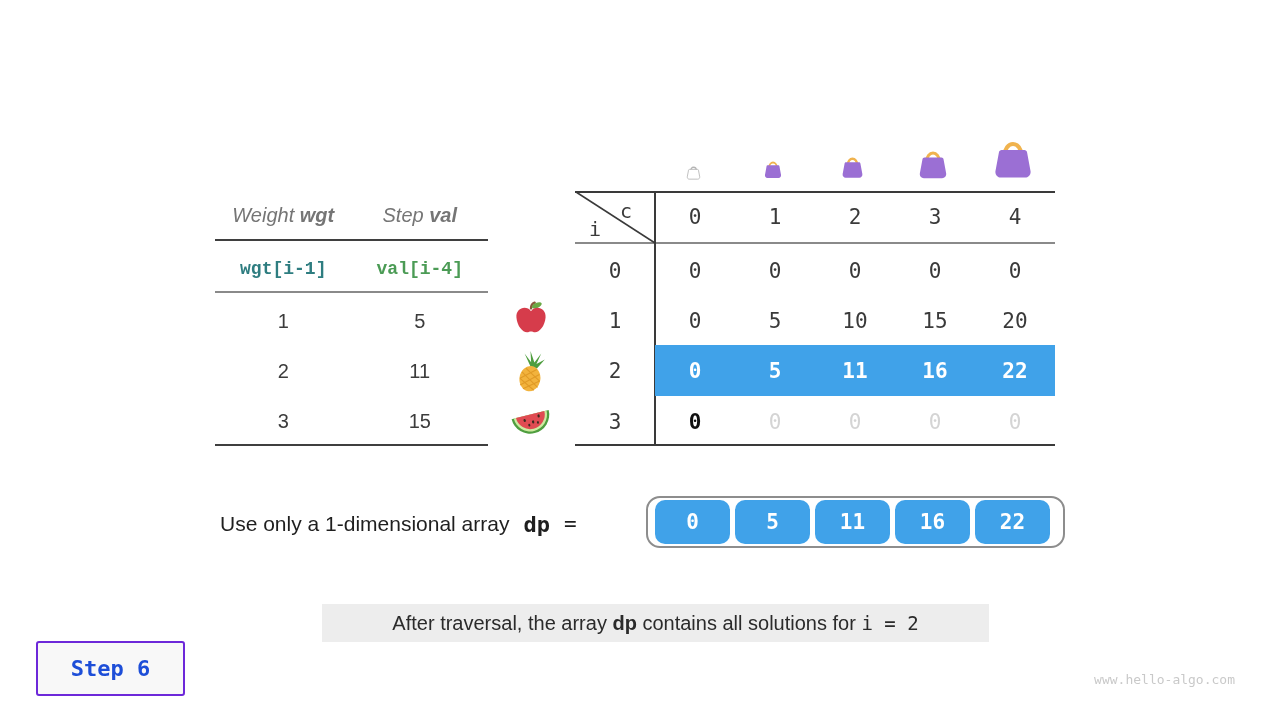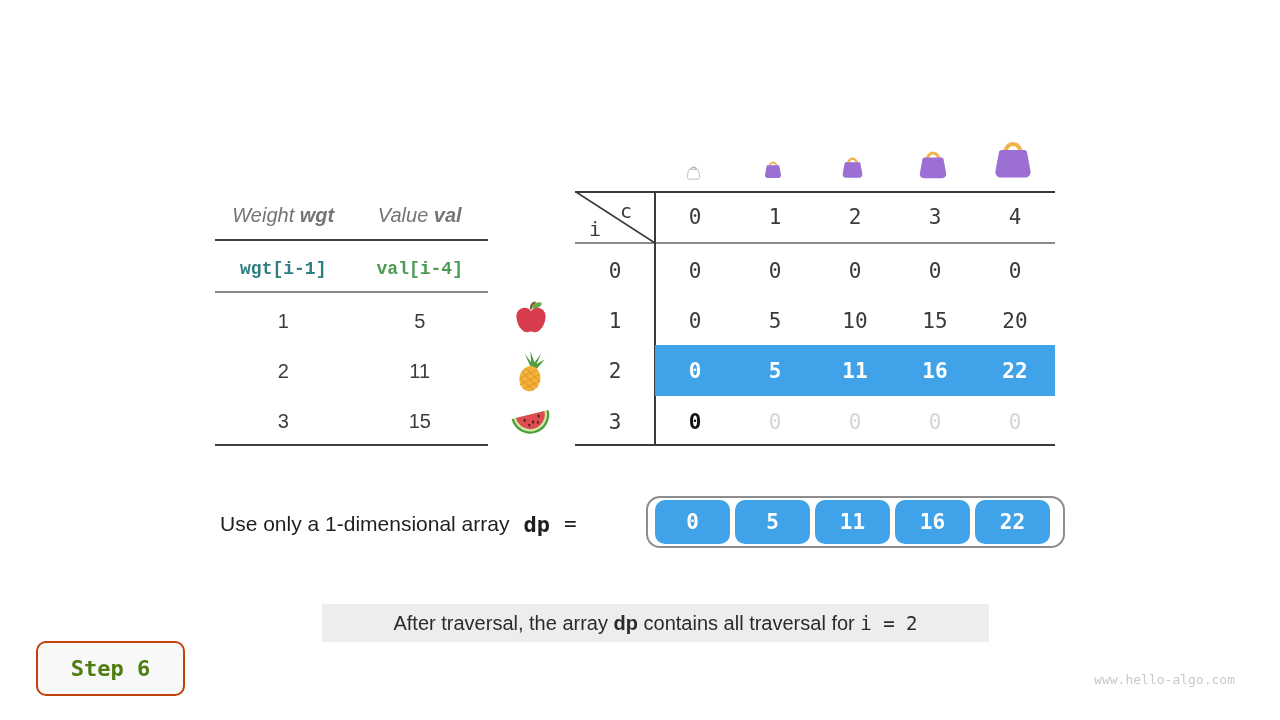--- a/index.html
+++ b/index.html
@@ -53,37 +53,37 @@
     background:#ffffff;display:flex;align-items:center;padding-left:7px;}
   .array-cell{width:75px;height:44px;border-radius:10px;background:#40a2e9;margin-right:5px;
     display:flex;align-items:center;justify-content:center;
     font-family:"DejaVu Sans Mono",monospace;font-size:21px;font-weight:bold;color:#ffffff;}
 
   
   .caption{left:322px;top:604px;width:667px;height:38px;background:#ededed;border-radius:0;
     display:flex;align-items:center;justify-content:center;font-size:20px;color:#2b2b2b;}
   .caption .dpvar{font-weight:bold;}
   .caption .code{font-family:"DejaVu Sans Mono",monospace;font-size:19px;}
-  .stepbox{left:36px;top:641px;width:145px;height:51px;background:#f8f8f8;border:2px solid #c2410c;
-    border-radius:10px;display:flex;align-items:center;justify-content:center;
-    font-family:"DejaVu Sans Mono",monospace;font-weight:bold;font-size:22px;color:#4d7c0f;}
+  .stepbox{left:36px;top:641px;width:145px;height:51px;background:#f8f8f8;border:2px solid #6d28d9;
+    border-radius:3px;display:flex;align-items:center;justify-content:center;
+    font-family:"DejaVu Sans Mono",monospace;font-weight:bold;font-size:22px;color:#1d4ed8;}
   .watermark{right:45px;top:672px;font-family:"DejaVu Sans Mono",monospace;font-size:13px;color:#c9c9c9;}
 </style>
 </head>
 <body>
 
 <div id="stage">
 
   <div class="abs lt-headrow">
     <div class="lt-headcell">
         <span class="pre">Weight </span>
         <b>wgt</b>
       </div>
     <div class="lt-headcell">
-        <span class="pre">Value </span>
+        <span class="pre">Step </span>
         <b>val</b>
       </div>
   </div>
   <div class="abs line" style="left:215px;top:239px;width:273px;height:2px;"></div>
   <div class="abs lt-subrow">
     <div class="lt-subcell lt-sub-wgt">wgt[i-1]</div>
     <div class="lt-subcell lt-sub-val">val[i-4]</div>
   </div>
   <div class="abs line-light" style="left:215px;top:291px;width:273px;height:1.5px;"></div>
 
@@ -217,19 +217,19 @@
     <div class="array-cell">0</div>
     <div class="array-cell">5</div>
     <div class="array-cell">11</div>
     <div class="array-cell">16</div>
     <div class="array-cell">22</div>
   </div>
 
   <div class="abs caption">
     <span class="pre">After traversal, the array </span>
     <span class="dpvar">dp</span>
-    <span class="pre"> contains all traversal for </span>
+    <span class="pre"> contains all solutions for </span>
     <span class="code">i = 2</span>
   </div>
   <div class="abs stepbox">Step 6</div>
   <div class="abs watermark">www.hello-algo.com</div>
 
 </div>
 
 </body></html>

